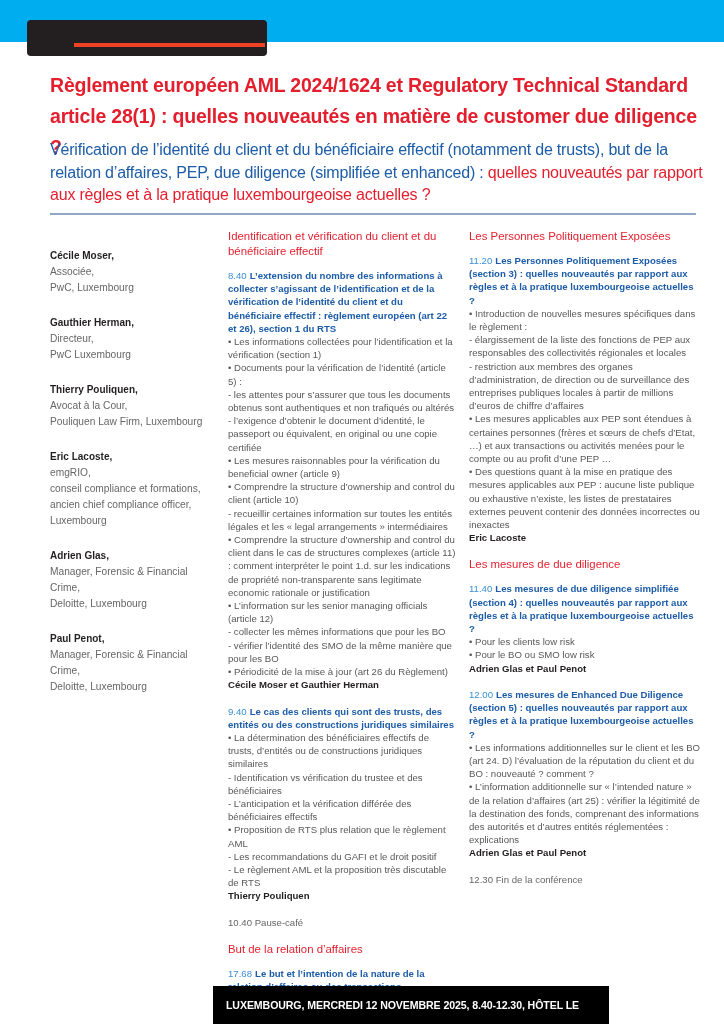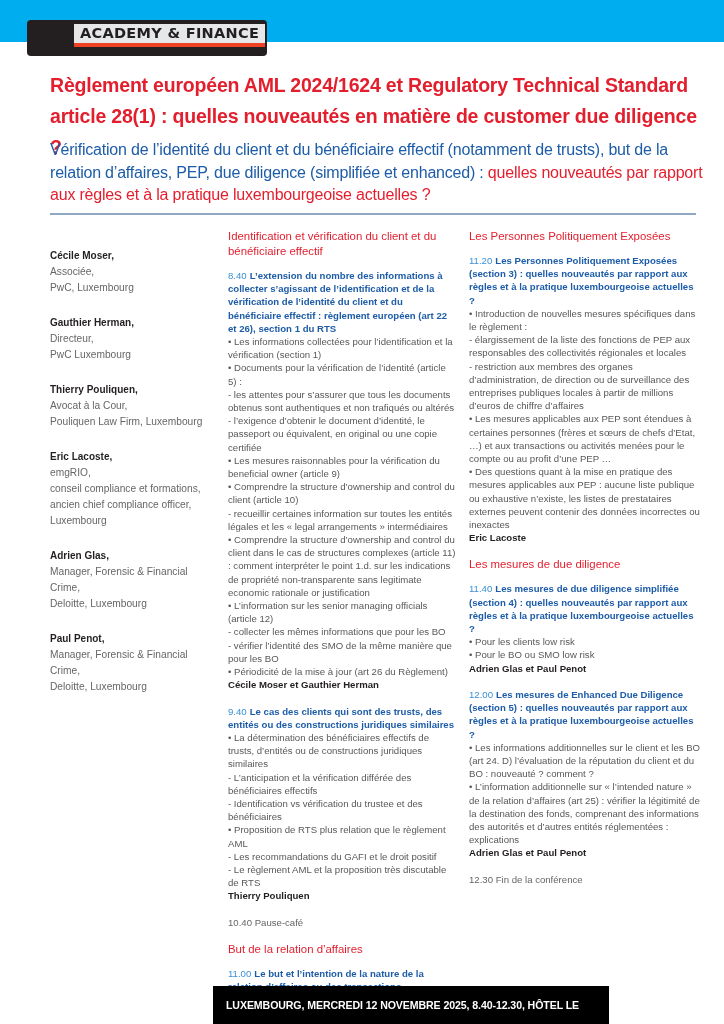--- a/index.html
+++ b/index.html
@@ -38,21 +38,20 @@
   .plain { margin-bottom: 13px; color: #666; }
 
   .footer-bar { position: absolute; left: 213px; top: 986px; width: 396px; height: 38px; background: #000000;
     color: #ffffff; font-weight: bold; font-size: 10.6px; line-height: 38px; padding-left: 13px; letter-spacing: -0.1px; }
 </style>
 </head>
 <body>
 
 <div class="top-band"></div>
 <div class="logo-box">
-  <div class="logo-label">ACADEMY &amp; FINANCE</div>
   <div class="logo-stripe"></div>
 </div>
 
 <div class="title">
   <div>Règlement européen AML 2024/1624 et Regulatory Technical Standard</div>
   <div>article 28(1) : quelles nouveautés en matière de customer due diligence ?</div>
 </div>
 
 <div class="subtitle"><span>Vérification de l’identité du client et du bénéficiaire effectif (notamment de trusts), but de la relation d’affaires, PEP, due diligence (simplifiée et enhanced) : </span><span class="red">quelles nouveautés par rapport aux règles et à la pratique luxembourgeoise actuelles ?</span></div>
 
@@ -111,34 +110,34 @@
     <span class="session-line">• L’information sur les senior managing officials (article 12)</span>
     <span class="session-line">- collecter les mêmes informations que pour les BO</span>
     <span class="session-line">- vérifier l’identité des SMO de la même manière que pour les BO</span>
     <span class="session-line">• Périodicité de la mise à jour (art 26 du Règlement)</span>
     <span class="presenter">Cécile Moser et Gauthier Herman</span>
   </div>
 
   <div class="session">
     <div class="session-head"><span class="session-time">9.40</span><span>Le cas des clients qui sont des trusts, des entités ou des constructions juridiques similaires</span></div>
     <span class="session-line">• La détermination des bénéficiaires effectifs de trusts, d’entités ou de constructions juridiques similaires</span>
+    <span class="session-line">- Identification vs vérification du trustee et des bénéficiaires</span>
     <span class="session-line">- L’anticipation et la vérification différée des bénéficiaires effectifs</span>
-    <span class="session-line">- Identification vs vérification du trustee et des bénéficiaires</span>
     <span class="session-line">• Proposition de RTS plus relation que le règlement AML</span>
     <span class="session-line">- Les recommandations du GAFI et le droit positif</span>
     <span class="session-line">- Le règlement AML et la proposition très discutable de RTS</span>
     <span class="presenter">Thierry Pouliquen</span>
   </div>
 
   <div class="plain">10.40 Pause-café</div>
 
   <div class="section-head">But de la relation d’affaires</div>
 
   <div class="session">
-    <div class="session-head"><span class="session-time">11.00</span><span>Le but et l’intention de la nature de la relation d’affaires ou des transactions occasionnelles (section 2)</span></div>
+    <div class="session-head"><span class="session-time">17.68</span><span>Le but et l’intention de la nature de la relation d’affaires ou des transactions occasionnelles (section 2)</span></div>
     <span class="session-line">• Précisions intéressantes sur toutes les informations à obtenir concernant l’activité du client, point crucial avec les sanctions commerciales / sectorielles</span>
 
   </div>
 </div>
 
 <div class="col col-right">
   <div class="section-head">Les Personnes Politiquement Exposées</div>
 
   <div class="session">
     <div class="session-head"><span class="session-time">11.20</span><span>Les Personnes Politiquement Exposées (section 3) : quelles nouveautés par rapport aux règles et à la pratique luxembourgeoise actuelles ?</span></div>

